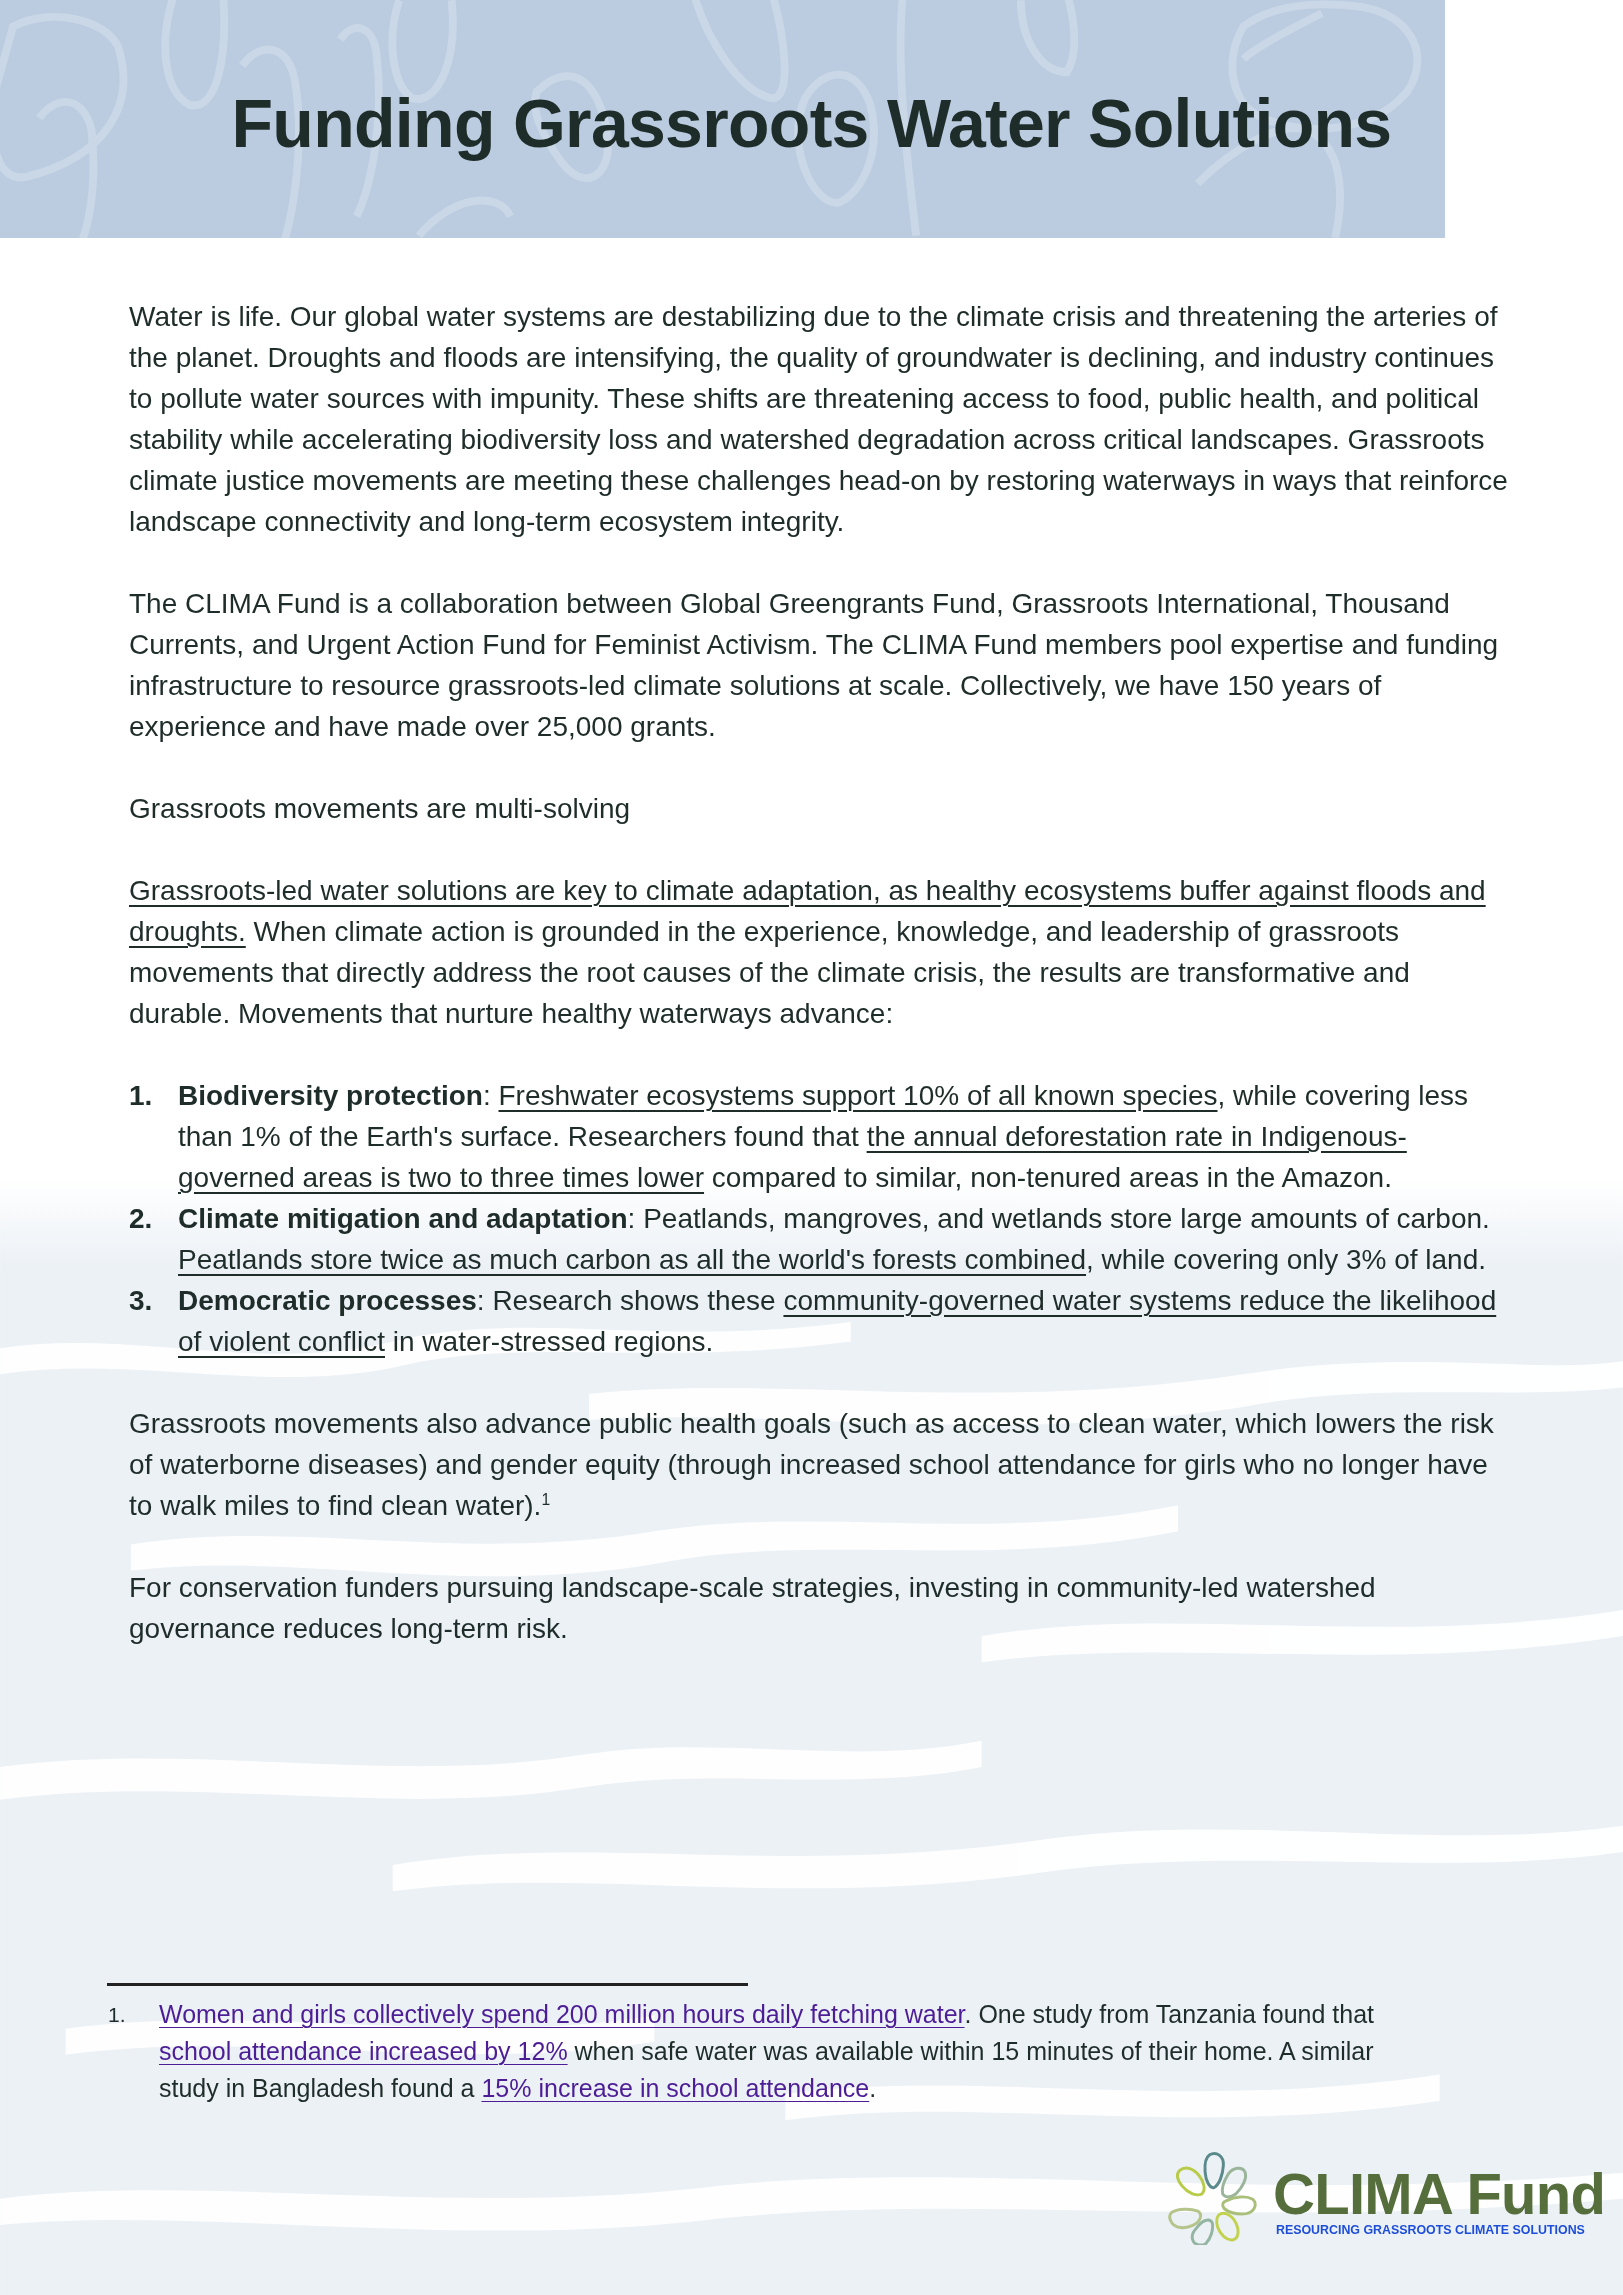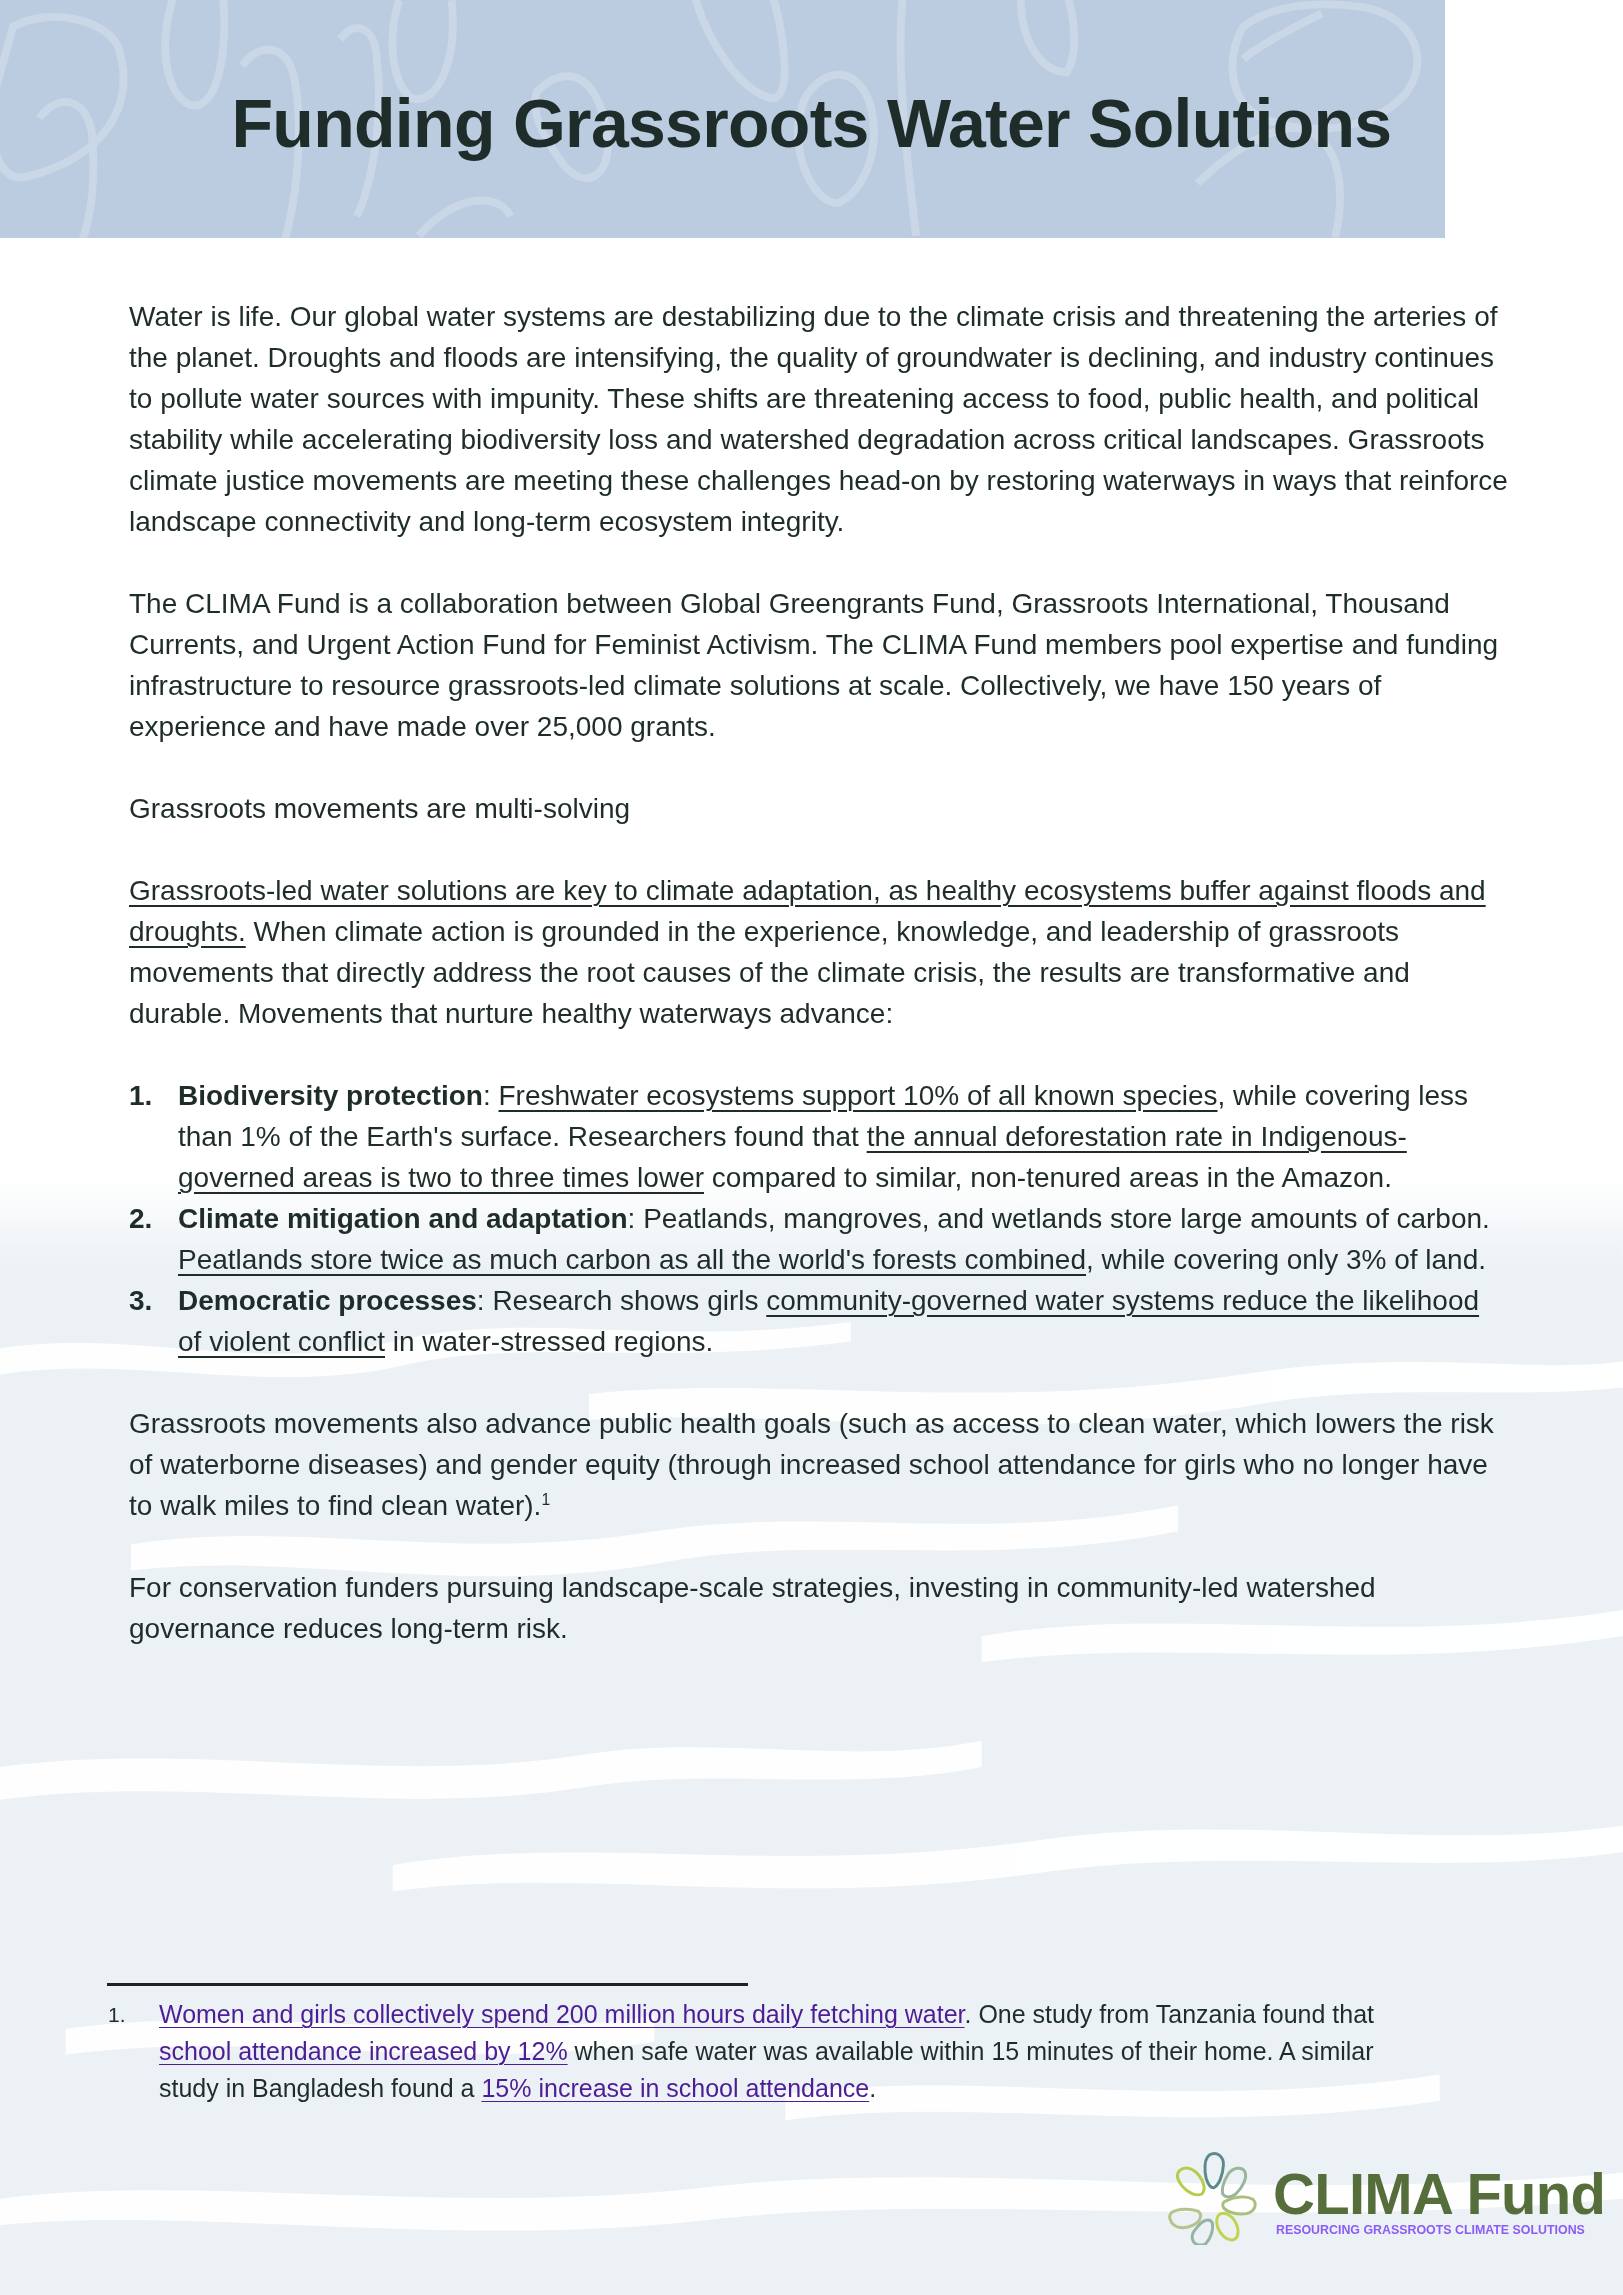--- a/index.html
+++ b/index.html
@@ -44,21 +44,21 @@
   .footnotes .fn .num { position: absolute; left: 0; top: 0; font-size: 21px; }
   .footnotes a { color: #4c1d95; text-decoration: underline; text-decoration-thickness: 1.3px; text-underline-offset: 3.9px; }
   .logo { position: absolute; left: 1165px; top: 2147px; width: 419px; height: 98px; }
   .logo .mark { position: absolute; left: 0; top: 0; }
   .logo .wordmark {
     position: absolute; left: 108px; top: 14.4px; font-size: 58px; font-weight: 700;
     color: #556e3b; letter-spacing: -0.7px; line-height: 65px; white-space: nowrap;
   }
   .logo .tagline {
     position: absolute; left: 111px; top: 76px; font-size: 12.4px; font-weight: 700;
-    color: #8b5cf6; letter-spacing: 0px; white-space: nowrap;
+    color: #1d4ed8; letter-spacing: 0px; white-space: nowrap;
   }
 </style>
 </head>
 <body>
 
 <div class="header-band">
   <svg class="petals" width="1623" height="238" viewBox="0 0 2480 363">
     <g fill="none" stroke="#cad7e6" stroke-width="12">
       <path d="M20 40 C 80 10, 160 30, 180 70 C 210 160, 160 240, 40 270 C -10 280, -20 200, -5 130 Z"></path>
       <path d="M60 180 C 90 140, 130 150, 140 200 C 150 300, 130 360, 120 380"></path>
@@ -118,21 +118,21 @@
     <li>
       <span class="num">1.</span>
       <span class="term">Biodiversity protection</span><span>: </span><a href="#">Freshwater ecosystems support 10% of all known species</a><span>, while covering less than 1% of the Earth's surface. Researchers found that </span><a href="#">the annual deforestation rate in Indigenous-governed areas is two to three times lower</a><span> compared to similar, non-tenured areas in the Amazon.</span>
     </li>
     <li>
       <span class="num">2.</span>
       <span class="term">Climate mitigation and adaptation</span><span>: </span><span>Peatlands, mangroves, and wetlands store large amounts of carbon. </span><a href="#">Peatlands store twice as much carbon as all the world's forests combined</a><span>, while covering only 3% of land.</span>
     </li>
     <li>
       <span class="num">3.</span>
-      <span class="term">Democratic processes</span><span>: </span><span>Research shows girls </span><a href="#">community-governed water systems reduce the likelihood of violent conflict</a><span> in water-stressed regions.</span>
+      <span class="term">Democratic processes</span><span>: </span><span>Research shows these </span><a href="#">community-governed water systems reduce the likelihood of violent conflict</a><span> in water-stressed regions.</span>
     </li>
   </ol>
 
   <p><span>Grassroots movements also advance public health goals (such as access to clean water, which lowers the risk of waterborne diseases) and gender equity (through increased school attendance for girls who no longer have to walk miles to find clean water).</span><sup><a href="#" style="text-decoration:none">1</a></sup></p>
 
   <p>For conservation funders pursuing landscape-scale strategies, investing in community-led watershed governance reduces long-term risk.</p>
 </div>
 
 <div class="footnote-rule"></div>
 <div class="footnotes">

